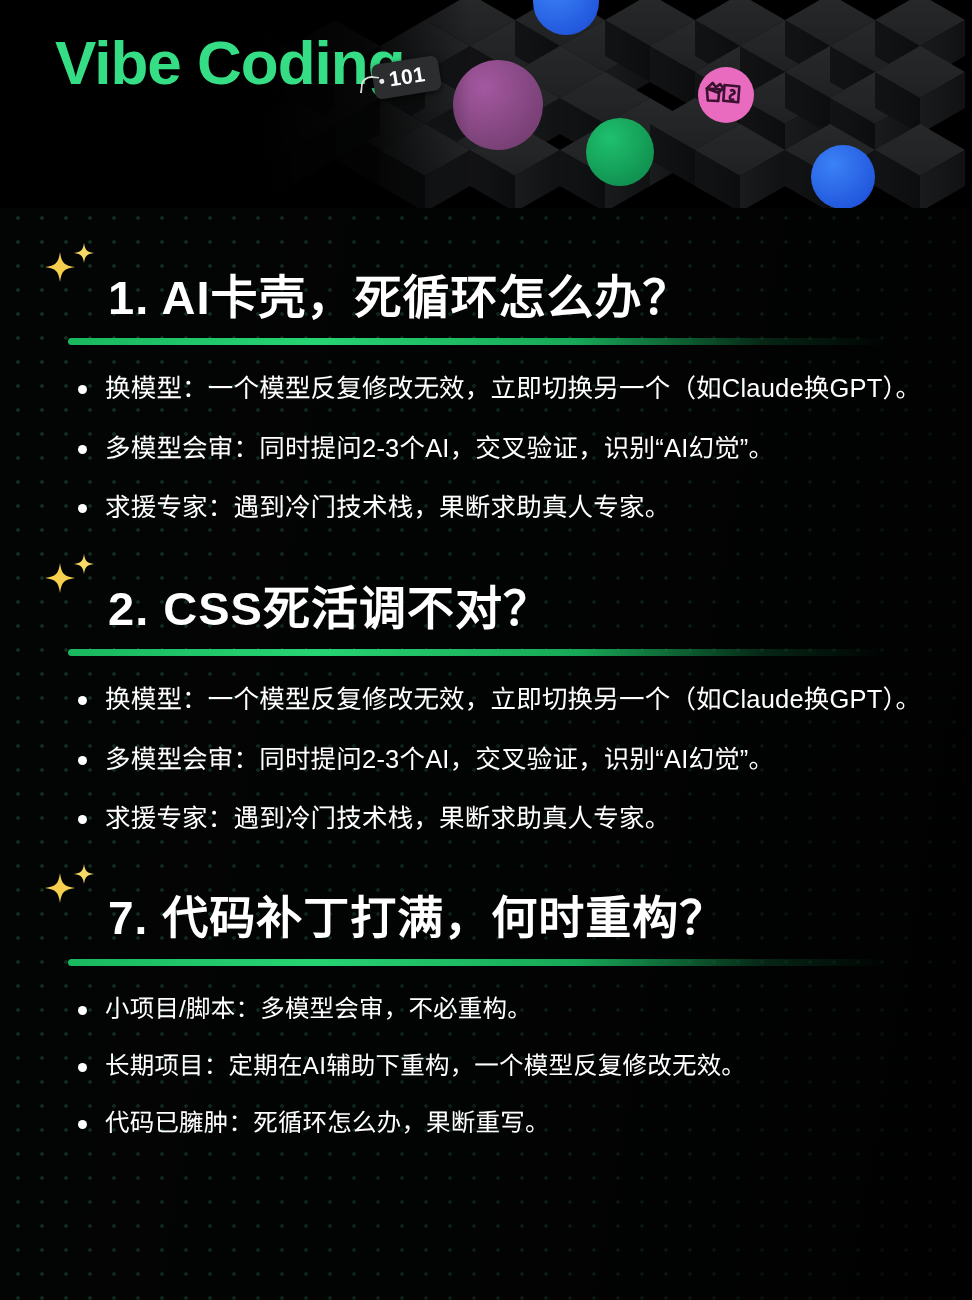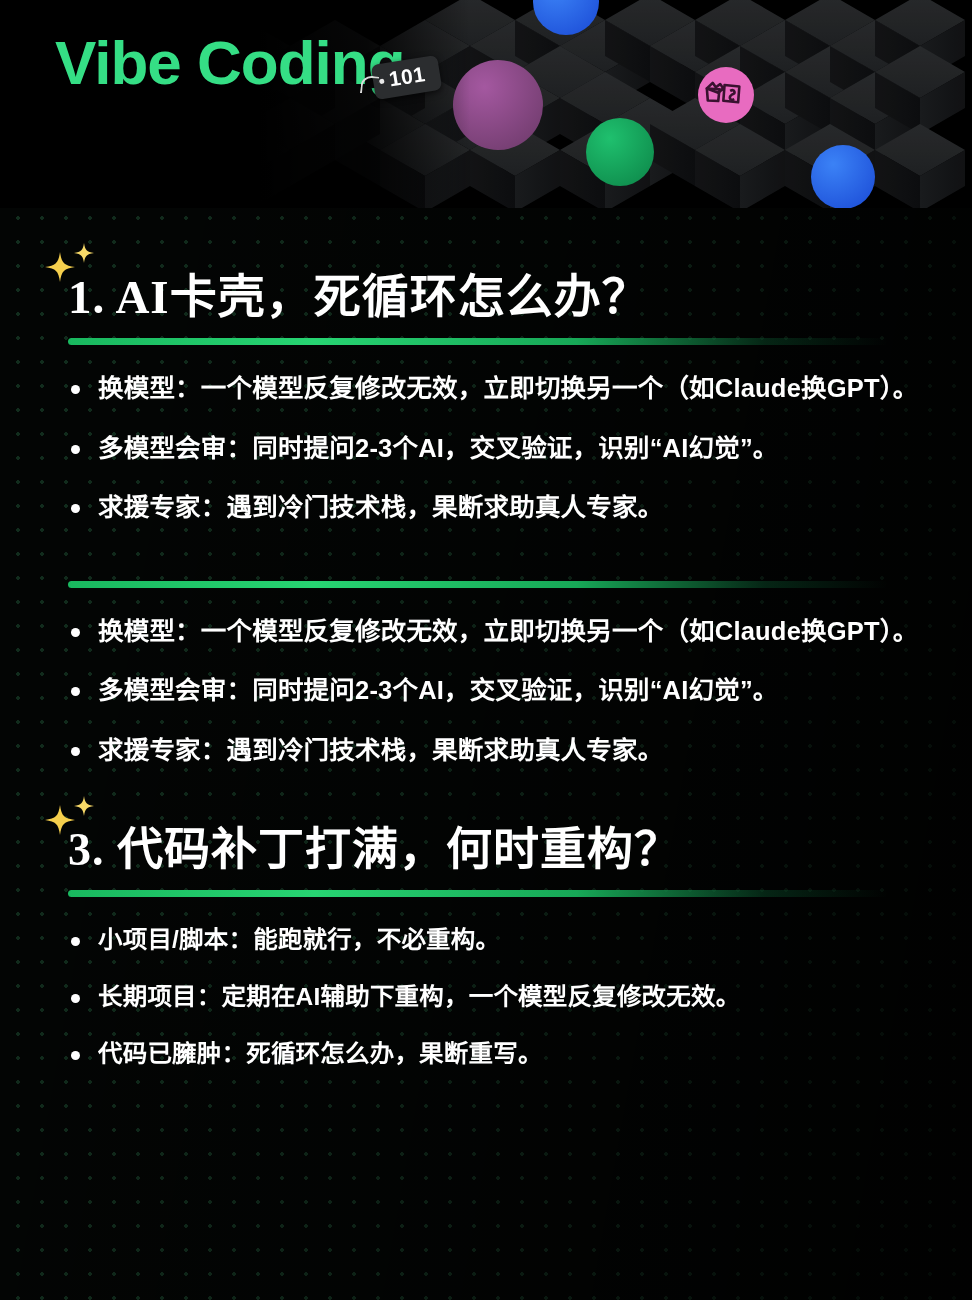--- a/index.html
+++ b/index.html
@@ -131,22 +131,21 @@
     position:relative;
     z-index:3;
     padding:62px 0 0 0;
   }
 
   .section { position:relative; margin-bottom:56px; }
   .section:last-child { margin-bottom:0; }
 
   .sec-head {
     position:relative;
-    padding-left:68px;
-    font-family:Liberation Serif, serif;
+    padding-left:108px;
   }
 
   .sparkles {
     position:absolute;
     left:40px;
     top:-28px;
     width:60px;
     height:52px;
   }
   .sparkles svg { display:block; }
@@ -171,25 +170,26 @@
   .bullets {
     list-style:none;
     margin:26px 0 0 0;
     padding:0 0 0 98px;
   }
 
   .bullet {
     position:relative;
     font-size:25.5px;
     line-height:1.35;
-    font-weight:700;
+    font-weight:400;
     color:#fff;
     margin-bottom:25px;
     letter-spacing:.2px;
     white-space:nowrap;
+    margin-left:7px;
   }
   .bullet:last-child { margin-bottom:0; }
 
   .bullet::before {
     content:"";
     position:absolute;
     left:-27px;
     top:14px;
     width:9px; height:9px;
     border-radius:50%;
@@ -332,40 +332,49 @@
       </div>
       <div class="sec-rule"></div>
       <ul class="bullets">
         <li class="bullet">换模型：一个模型反复修改无效，立即切换另一个（如Claude换GPT）。</li>
         <li class="bullet">多模型会审：同时提问2-3个AI，交叉验证，识别“AI幻觉”。</li>
         <li class="bullet">求援专家：遇到冷门技术栈，果断求助真人专家。</li>
       </ul>
     </section>
 
     <section class="section">
+      <div class="sec-head">
+        <div class="sparkles">
+          <svg width="60" height="52" viewBox="0 0 60 52" xmlns="http://www.w3.org/2000/svg">
+            <path d="M20 10 C21.6 21 24 23.4 35 25 C24 26.6 21.6 29 20 40 C18.4 29 16 26.6 5 25 C16 23.4 18.4 21 20 10 Z" fill="#f5cf4d"></path>
+            <path d="M44 1 C45.1 8.3 46.7 9.9 54 11 C46.7 12.1 45.1 13.7 44 21 C42.9 13.7 41.3 12.1 34 11 C41.3 9.9 42.9 8.3 44 1 Z" fill="#f7d968"></path>
+          </svg>
+        </div>
+        <h2 class="sec-title">2. CSS死活调不对？</h2>
+      </div>
       <div class="sec-rule"></div>
       <ul class="bullets">
         <li class="bullet">换模型：一个模型反复修改无效，立即切换另一个（如Claude换GPT）。</li>
         <li class="bullet">多模型会审：同时提问2-3个AI，交叉验证，识别“AI幻觉”。</li>
         <li class="bullet">求援专家：遇到冷门技术栈，果断求助真人专家。</li>
       </ul>
     </section>
 
     <section class="section compact">
       <div class="sec-head">
         <div class="sparkles">
           <svg width="60" height="52" viewBox="0 0 60 52" xmlns="http://www.w3.org/2000/svg">
             <path d="M20 10 C21.6 21 24 23.4 35 25 C24 26.6 21.6 29 20 40 C18.4 29 16 26.6 5 25 C16 23.4 18.4 21 20 10 Z" fill="#f5cf4d"></path>
             <path d="M44 1 C45.1 8.3 46.7 9.9 54 11 C46.7 12.1 45.1 13.7 44 21 C42.9 13.7 41.3 12.1 34 11 C41.3 9.9 42.9 8.3 44 1 Z" fill="#f7d968"></path>
           </svg>
         </div>
-        <h2 class="sec-title">3. 代码补丁打满，何时重构？</h2>
+        <h2 class="sec-title">7. 代码补丁打满，何时重构？</h2>
       </div>
       <div class="sec-rule"></div>
       <ul class="bullets">
-        <li class="bullet">小项目/脚本：能跑就行，不必重构。</li>
+        <li class="bullet">小项目/脚本：多模型会审，不必重构。</li>
         <li class="bullet">长期项目：定期在AI辅助下重构，一个模型反复修改无效。</li>
         <li class="bullet">代码已臃肿：死循环怎么办，果断重写。</li>
       </ul>
     </section>
 
   </main>
 </div>
 
 </body></html>

